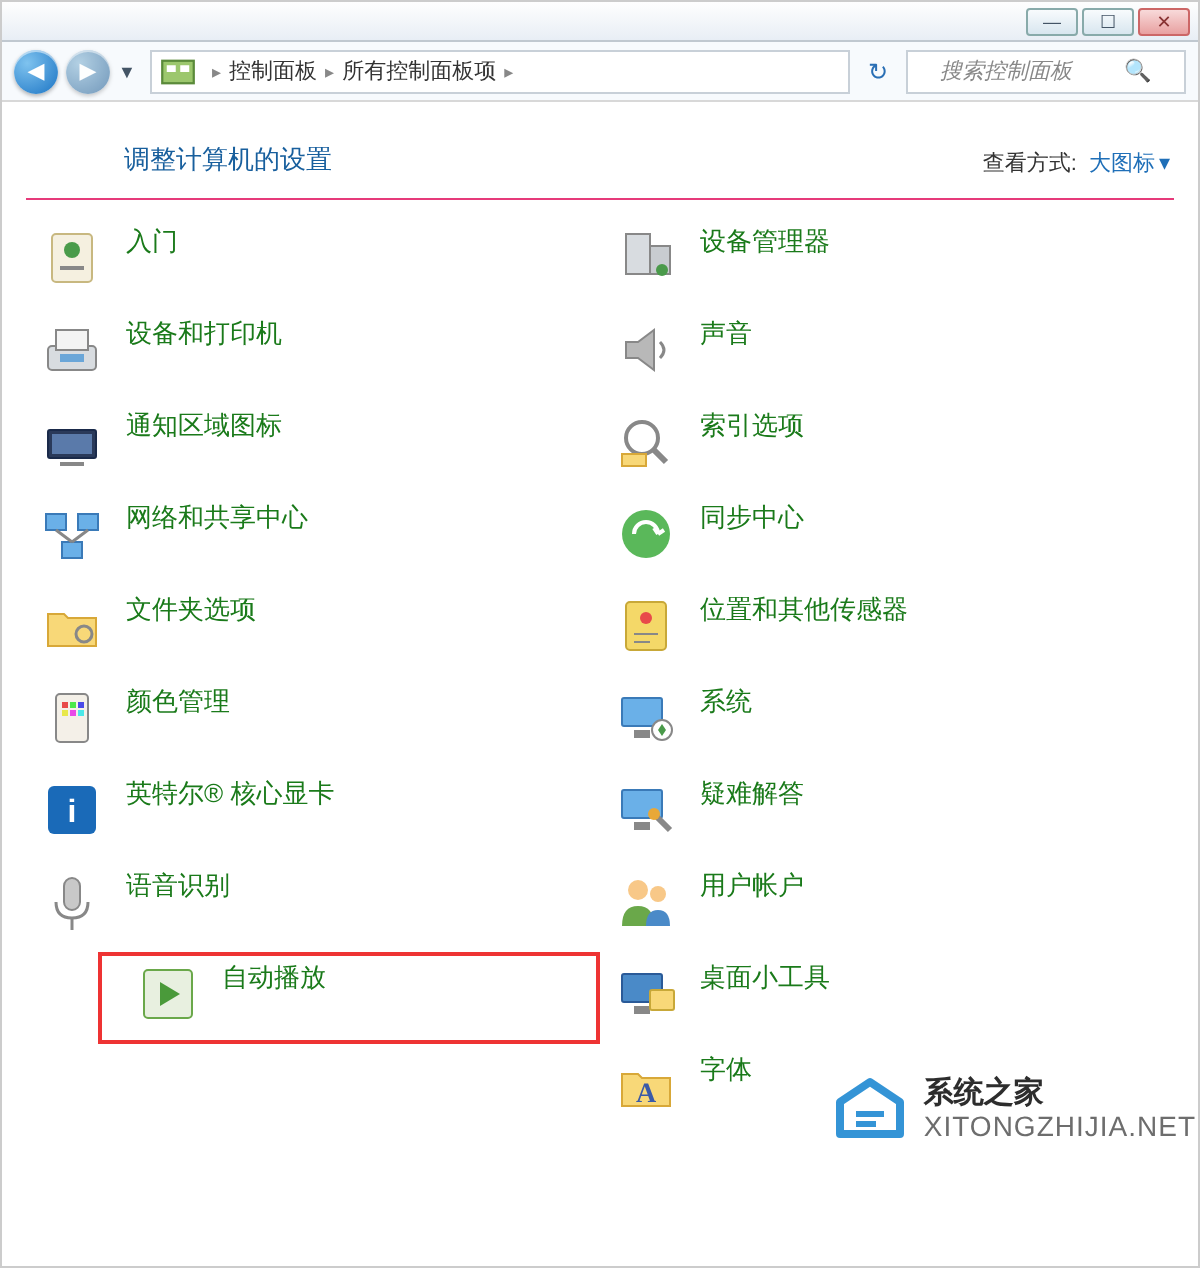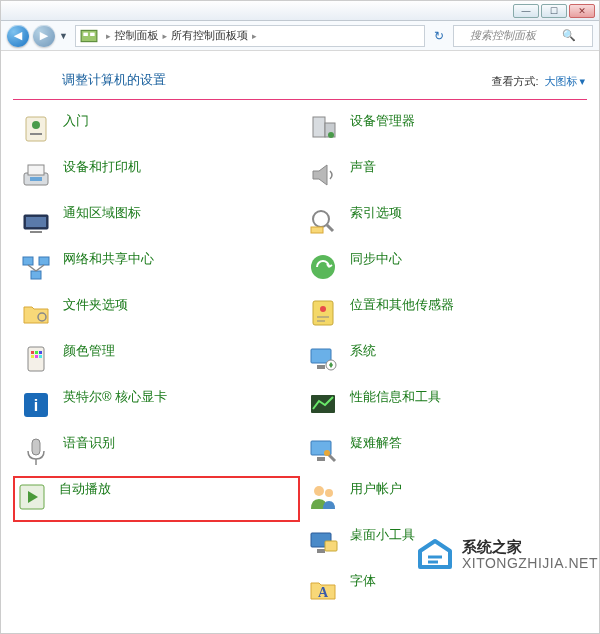--- a/index.html
+++ b/index.html
@@ -22,21 +22,21 @@
 
 .header { padding: 20px 14px 6px; display:flex; align-items:flex-end;margin-left:47px; }
 .header h1 { font-size:13px; color:#185f9d; font-weight:normal; }
 .header .spacer { flex:1; }
 .header .viewlabel { font-size:11px; color:#333; }
 .header .viewlink { font-size:11px; color:#1f6fb8; margin-left:6px; display:flex; align-items:center; gap:2px; }
 .divider { height:1px; background:#e63a7a; margin:4px 12px 8px; }
 
 .grid { display:grid; grid-template-columns: 1fr 1fr; padding: 0 12px 12px; }
 .item { display:flex; gap:10px; height:46px; padding:4px 6px; cursor:pointer; }
-.item.highlight { border: 2px solid #e33; padding:2px 0; }
+.item.highlight { border: 2px solid #e33; padding:2px 16px;margin-left:36px; }
 .icon-box { width:34px; height:34px; display:flex; align-items:center; justify-content:center; flex-shrink:0; }
 .icon-box svg { width:32px; height:32px; }
 .item-label { color:#1a7a1a; font-size:13px; }
 
 .watermark { position:absolute; right:1px; bottom:60px; display:flex; align-items:center; gap:6px; opacity:.95; }
 .watermark .logo { width:42px; height:36px; }
 .watermark .wm-text { display:flex; flex-direction:column; line-height:1.1; }
 .watermark .wm-main { font-size:15px; font-weight:bold; color:#222; font-family:"SimHei",sans-serif; }
 .watermark .wm-sub { font-size:14px; color:#666; letter-spacing:.5px; }
 </style>
@@ -236,29 +236,20 @@
             <rect x="10" y="22" width="8" height="4" fill="#888"></rect>
             <circle cx="24" cy="22" r="5" fill="#fff" stroke="#888"></circle>
             <polygon points="24,19 26,22 24,25 22,22" fill="#4a9a4a"></polygon>
           </svg>
         </span>
         <span class="item-label">系统</span>
       </div>
       <div class="item">
         <span class="icon-box">
           <svg viewBox="0 0 32 32">
-            <rect x="4" y="6" width="24" height="18" rx="1" fill="#2a4a2a"></rect>
-            <polyline points="6,20 12,12 18,16 26,8" fill="none" stroke="#6ae86a" stroke-width="2"></polyline>
-          </svg>
-        </span>
-        <span class="item-label">性能信息和工具</span>
-      </div>
-      <div class="item">
-        <span class="icon-box">
-          <svg viewBox="0 0 32 32">
             <rect x="4" y="6" width="20" height="14" rx="1" fill="#6ab0e8" stroke="#3a7ab8"></rect>
             <rect x="10" y="22" width="8" height="4" fill="#888"></rect>
             <path d="M20 18 L28 26" stroke="#888" stroke-width="3"></path>
             <circle cx="20" cy="18" r="3" fill="#e8a838"></circle>
           </svg>
         </span>
         <span class="item-label">疑难解答</span>
       </div>
       <div class="item">
         <span class="icon-box">

